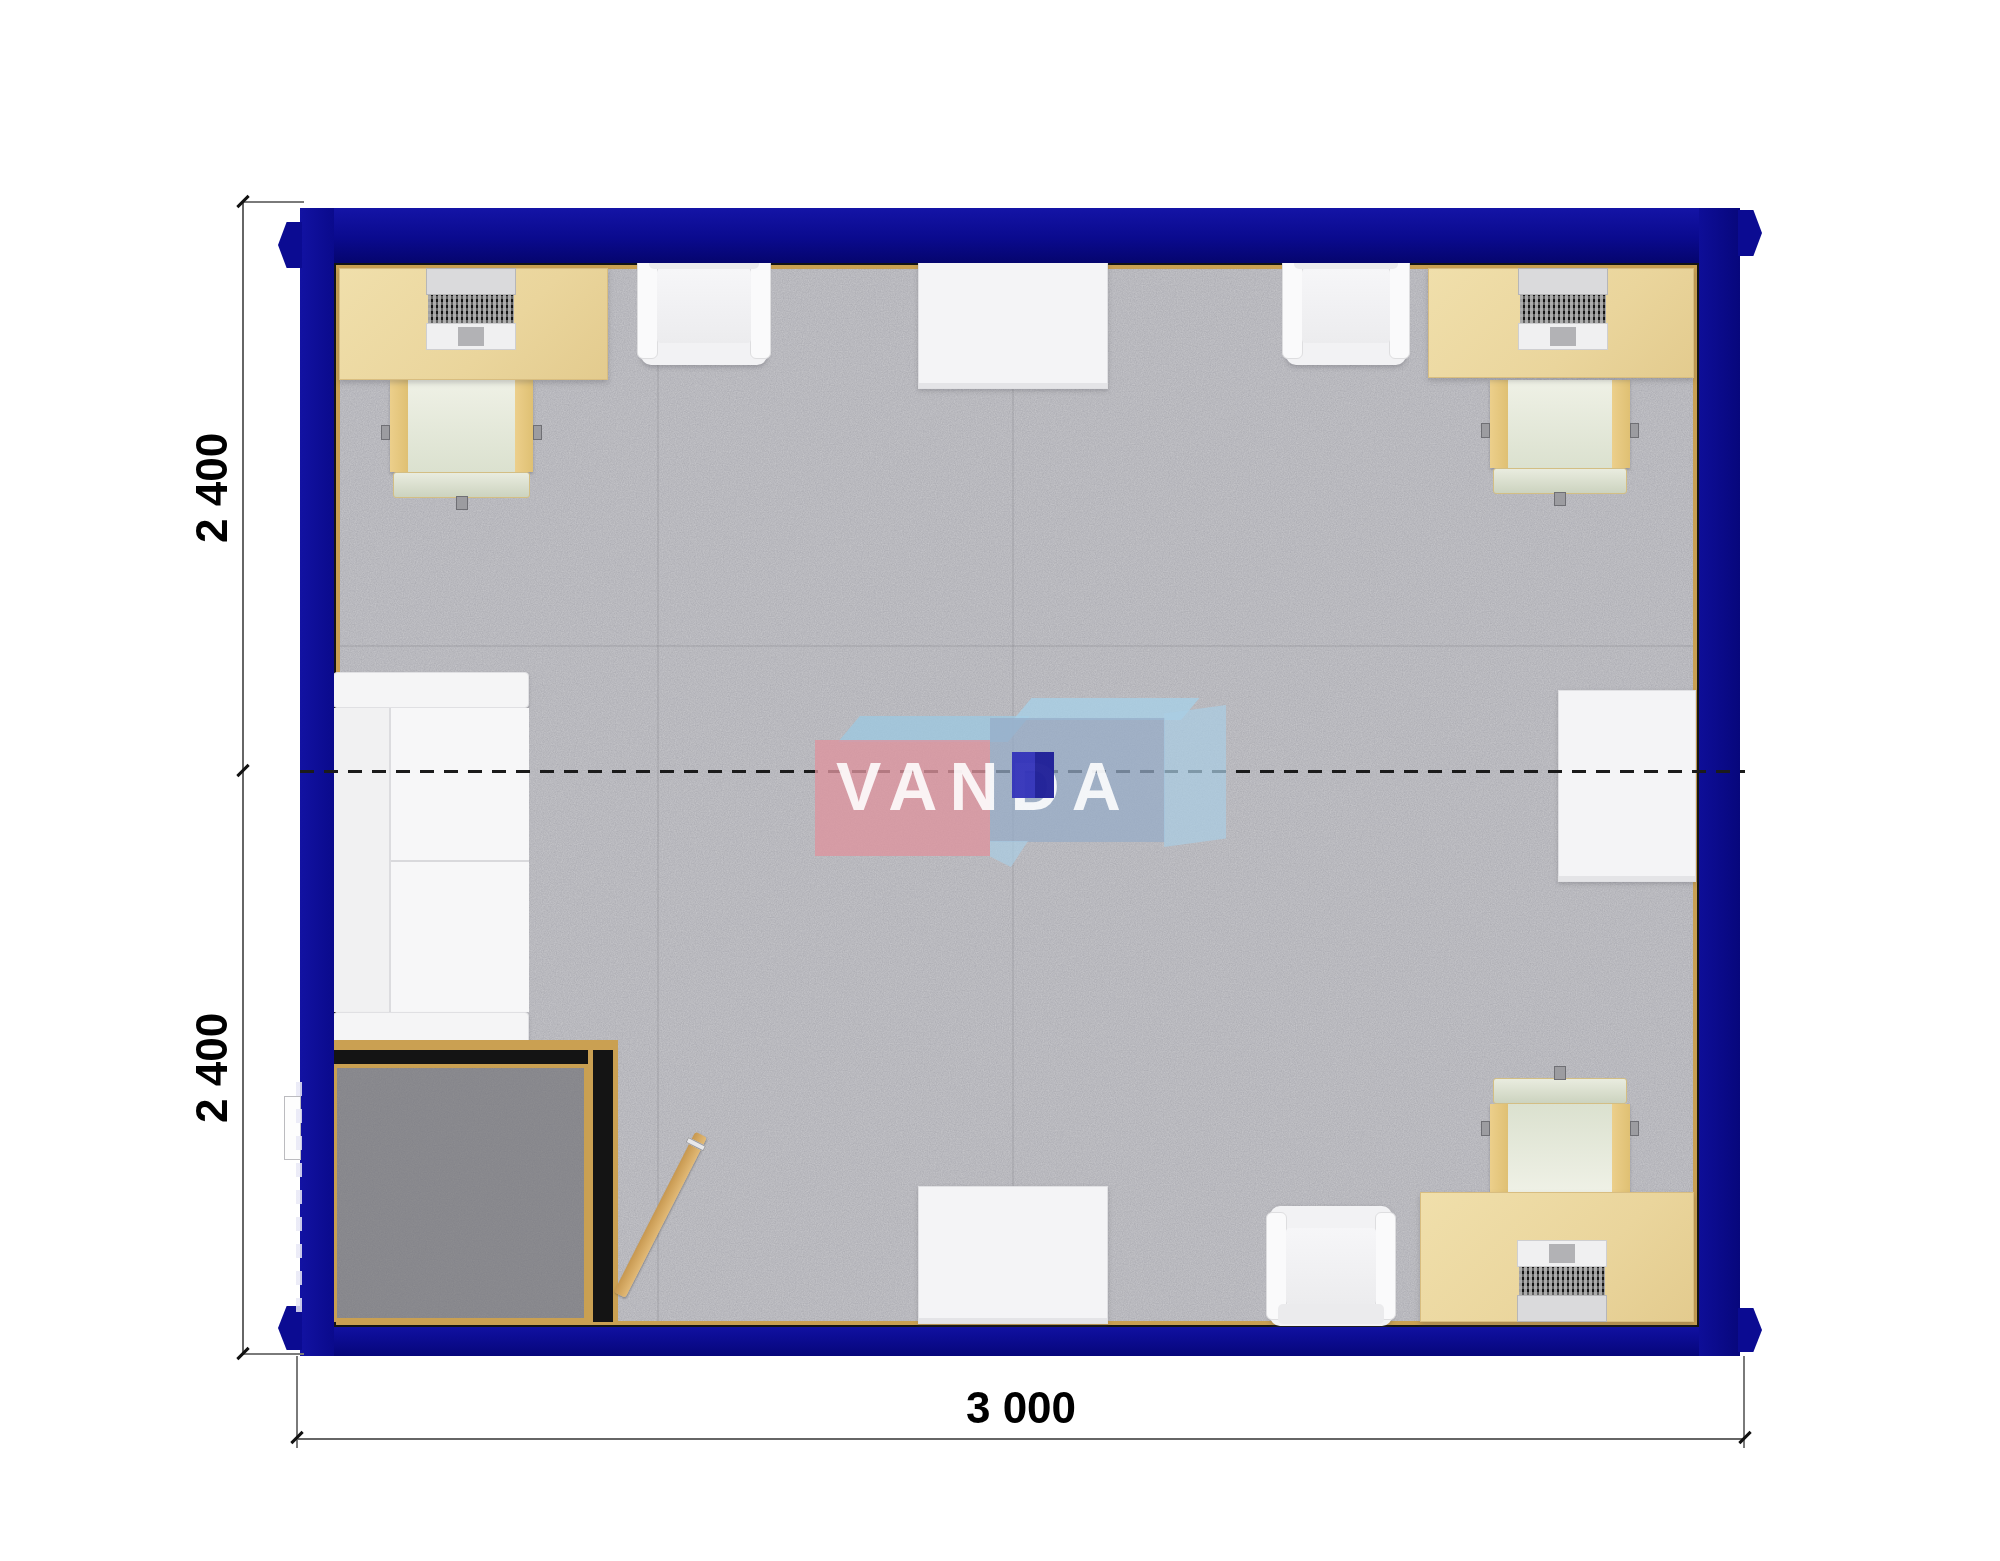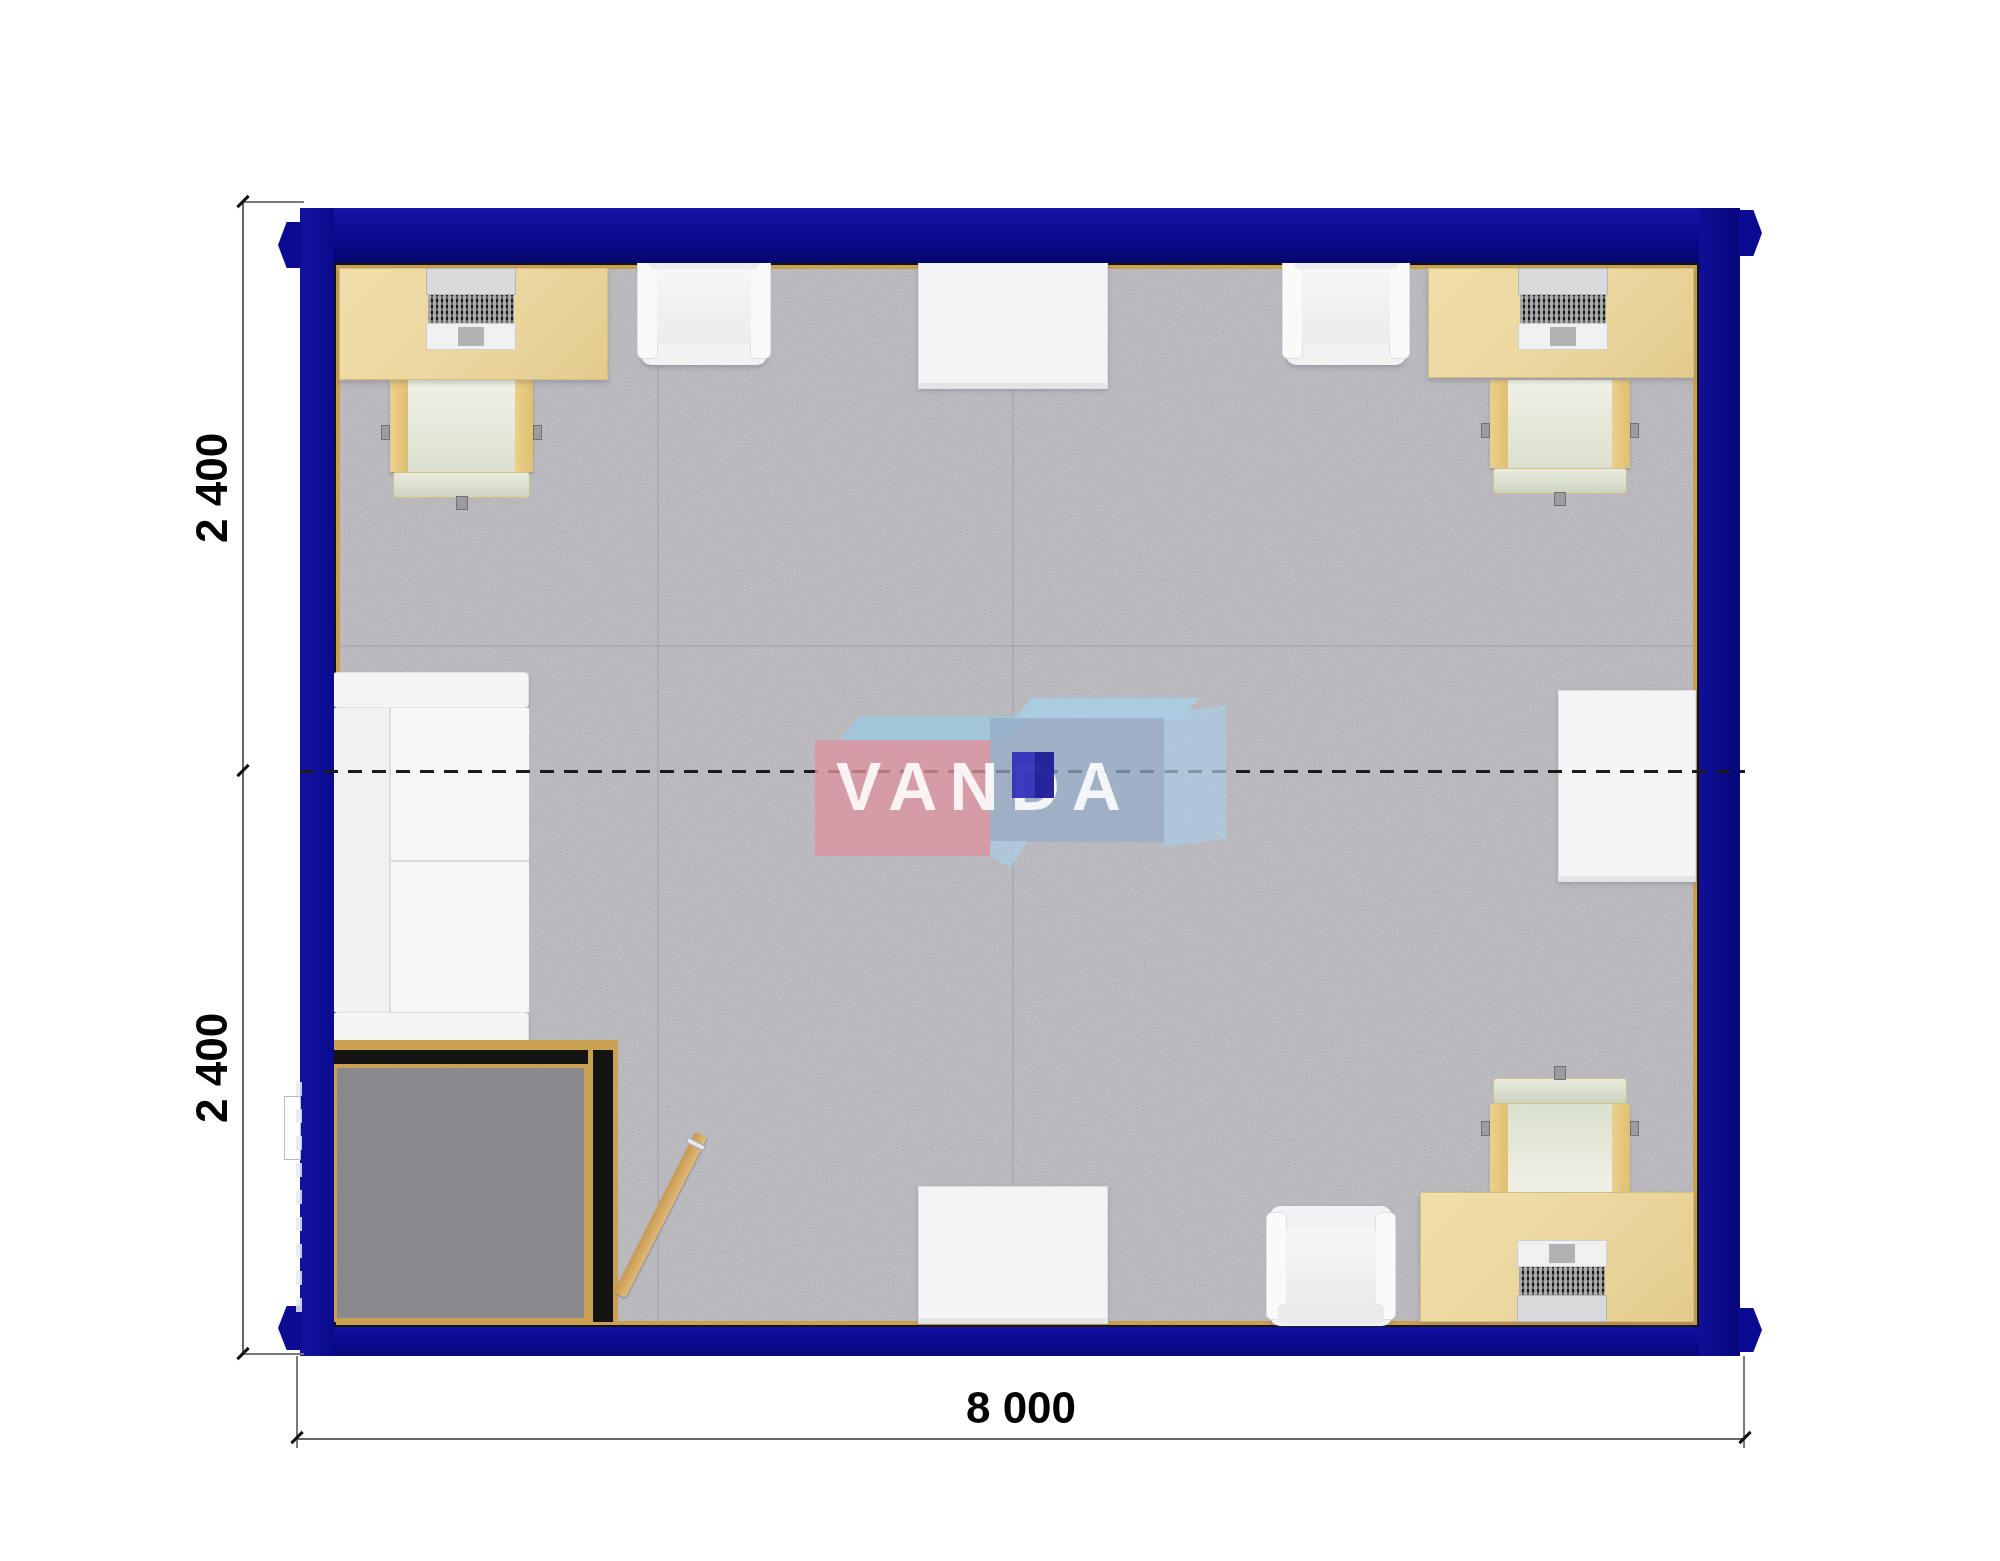--- a/index.html
+++ b/index.html
@@ -296,15 +296,15 @@
   <div class="dim dim-tick" style="left:235px;top:769px;"></div>
   <div class="dim dim-tick" style="left:235px;top:1352px;"></div>
   <div class="dim dim-label rot" style="left:157px;top:463px;width:110px;height:50px;">2 400</div>
   <div class="dim dim-label rot" style="left:157px;top:1043px;width:110px;height:50px;">2 400</div>
 
   <div class="dim dim-line" style="left:297px;top:1438px;width:1448px;height:2px;"></div>
   <div class="dim dim-ext" style="left:296px;top:1356px;width:2px;height:92px;"></div>
   <div class="dim dim-ext" style="left:1743px;top:1356px;width:2px;height:92px;"></div>
   <div class="dim dim-tick" style="left:289px;top:1436px;"></div>
   <div class="dim dim-tick" style="left:1737px;top:1436px;"></div>
-  <div class="dim dim-label" style="left:921px;top:1383px;width:200px;height:50px;">8 000</div>
+  <div class="dim dim-label" style="left:921px;top:1383px;width:200px;height:50px;">3 000</div>
 
 </div>
 
 </body></html>

